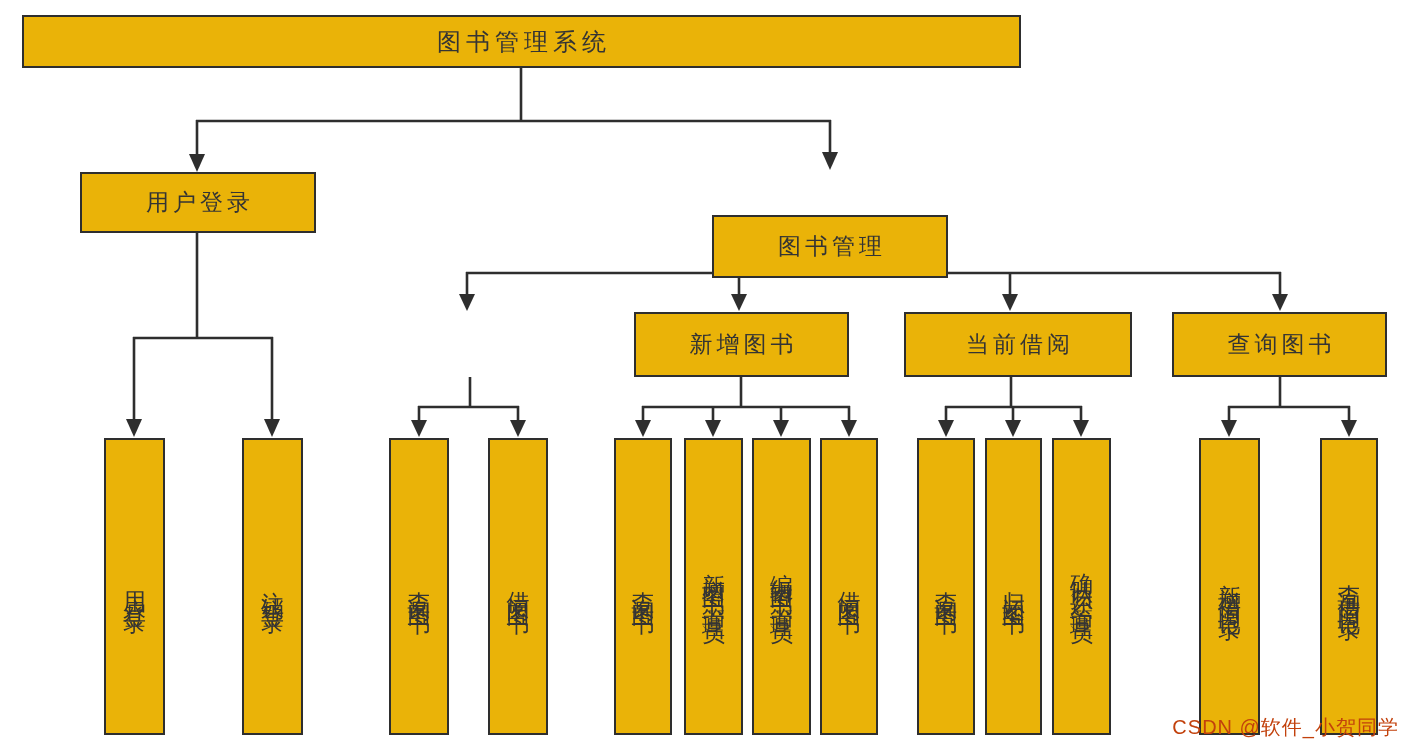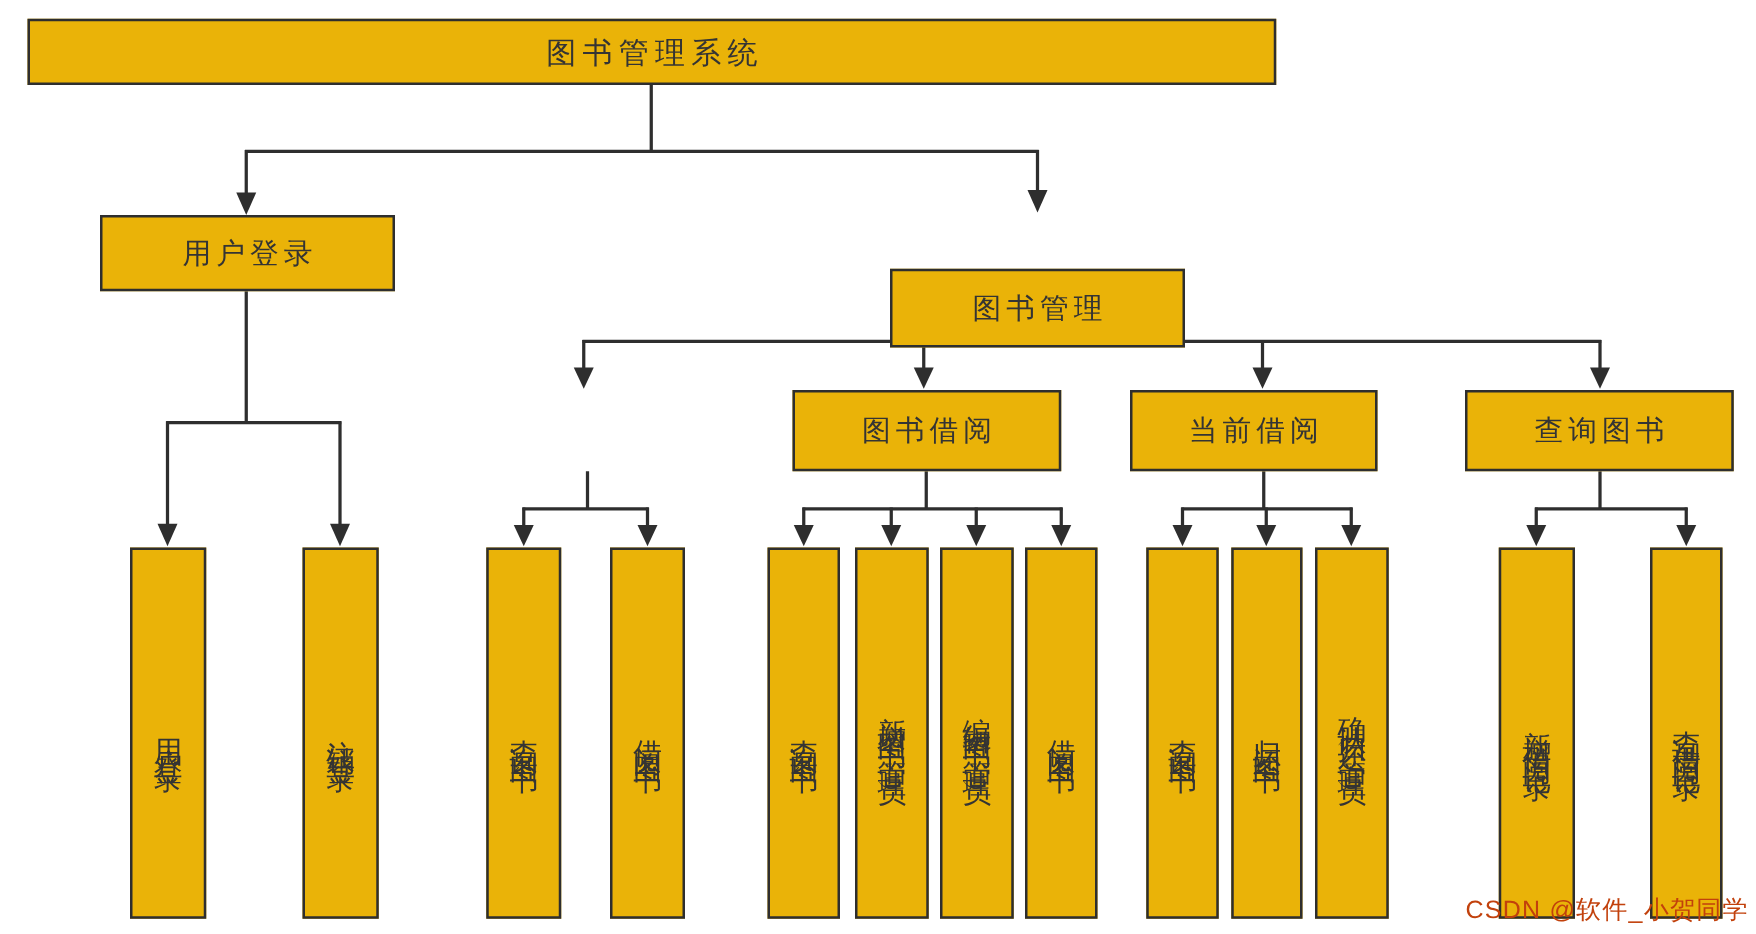--- a/index.html
+++ b/index.html
@@ -103,23 +103,23 @@
   </div>
 
   <div class="node" style="left:80px; top:172px; width:236px; height:61px;">
     <span class="h-label">用户登录</span>
   </div>
   <div class="node" style="left:712px; top:170px; width:236px; height:63px;margin-top:45px;">
     <span class="h-label">图书管理</span>
   </div>
 
   <div class="node" style="left:634px; top:312px; width:215px; height:65px;">
-    <span class="h-label">图书借阅</span>
+    <span class="h-label">新增图书</span>
   </div>
-  <div class="node" style="left:904px; top:312px; width:198px; height:65px;">
+  <div class="node" style="left:904px; top:312px; width:228px; height:65px;">
     <span class="h-label">当前借阅</span>
   </div>
   <div class="node" style="left:1172px; top:312px; width:215px; height:65px;">
     <span class="h-label">查询图书</span>
   </div>
 
   <div class="node v-node" style="left:104px; top:438px; width:61px; height:297px;">
     <span class="v-label">用户登录</span>
   </div>
   <div class="node v-node" style="left:242px; top:438px; width:61px; height:297px;">

